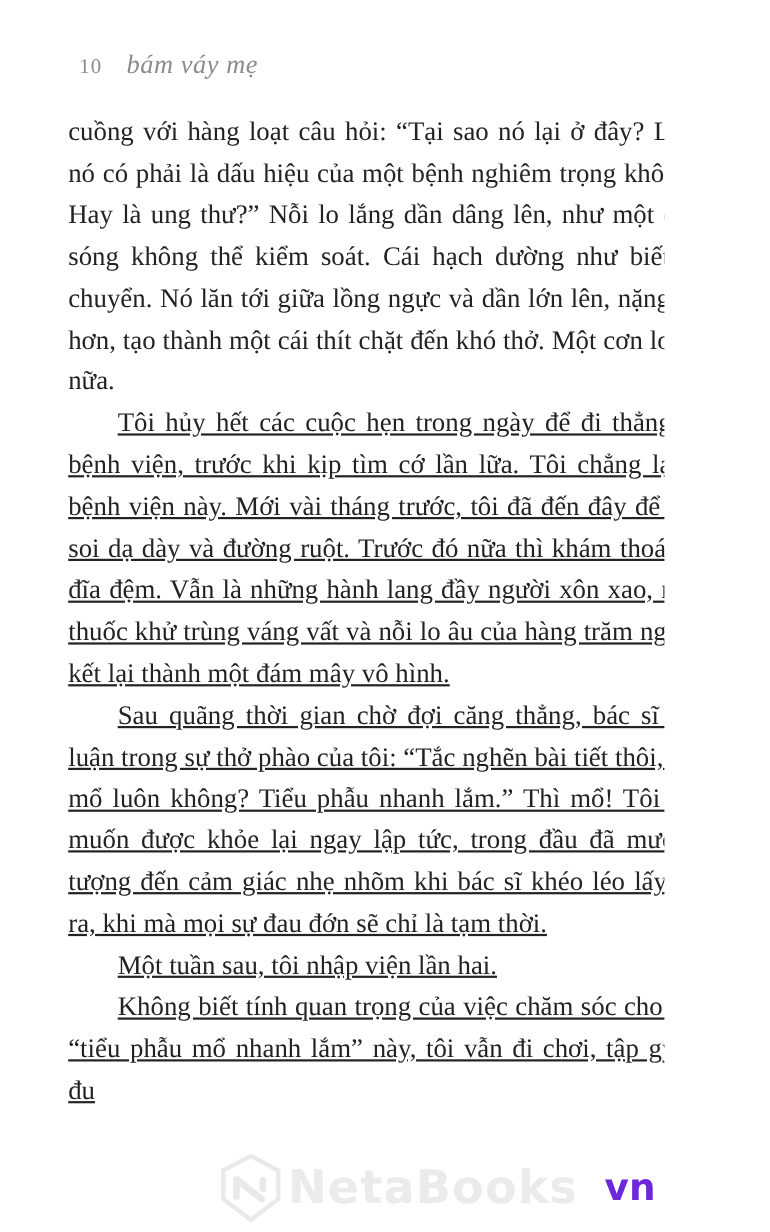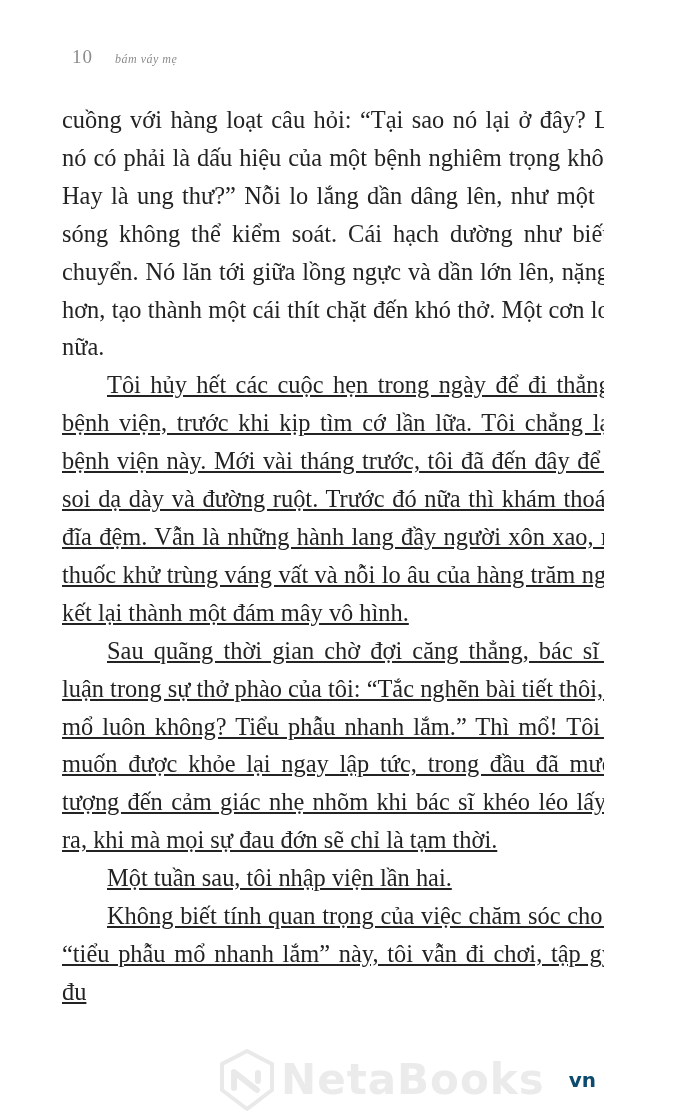--- a/index.html
+++ b/index.html
@@ -24,21 +24,21 @@
     align-items: baseline;
     gap: 22px;
     color: #8b8b8b;
   }
   .page-number {
     font-size: 19px;
     letter-spacing: 1px;
     font-style: normal;
   }
   .running-title {
-    font-size: 12px;
+    font-size: 24px;
     font-style: italic;
     letter-spacing: 0.5px;
   }
   
   .page-body {
     position: absolute;
     top: 101px;
     left: 62px;
     width: 577px;
     color: #232323;
@@ -74,22 +74,22 @@
     font-family: "DejaVu Sans", "Liberation Sans", sans-serif;
     font-weight: bold;
     font-size: 42px;
     letter-spacing: 1px;
     color: #ebebeb;
     line-height: 1;
   }
   .watermark-suffix {
     font-family: "DejaVu Sans", "Liberation Sans", sans-serif;
     font-weight: bold;
-    font-size: 20px;
-    color: #0c4a6e;
+    font-size: 34px;
+    color: #6d28d9;
     margin-left: 20px;
     line-height: 1;
   }
 </style>
 </head>
 <body>
 
 <div class="book-page">
 
   <div class="page-header">

